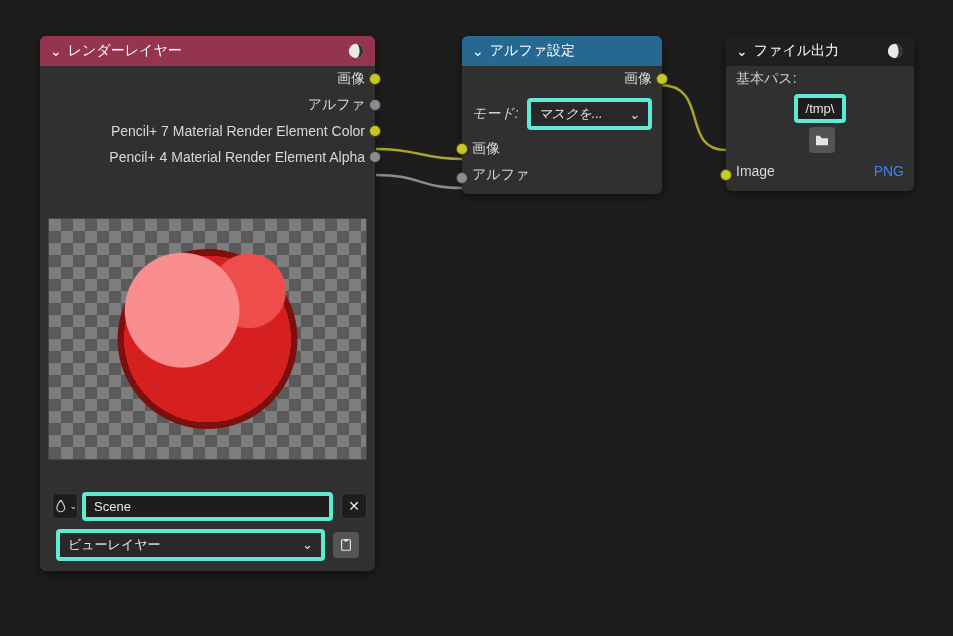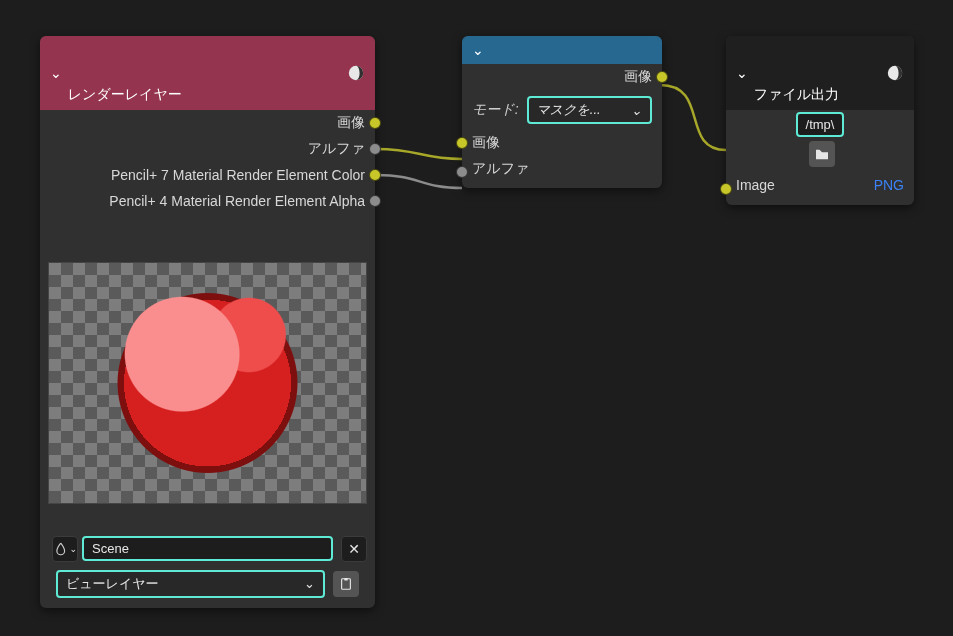--- a/index.html
+++ b/index.html
@@ -25,42 +25,42 @@
     display: flex; align-items: center;
     padding: 6px 10px;
     border-radius: 6px 6px 0 0;
     color: #fff;
     font-size: 14px;
   }
   .hdr-red   { background: #94344f; }
   .hdr-blue  { background: #26688f; }
   .hdr-dark  { background: #1f1f1f; }
   .chev { margin-right: 6px; display: inline-block; }
-  .hdr-title { flex: 1; margin-top: 44px; }
+  .hdr-title { flex: 1; }
   .hdr-icon { width:18px; height:18px; }
   .row {
     display: flex; align-items: center;
     padding: 4px 10px;
     position: relative;
     min-height: 26px;
   }
   .row.right { justify-content: flex-end; }
   .row.left  { justify-content: flex-start; }
   .socket {
     width: 12px; height: 12px; border-radius: 50%;
     position: absolute; top: 50%; transform: translateY(-50%);
     border: 1px solid rgba(0,0,0,0.6);
   }
   .socket.out { right: -6px; }
   .socket.in  { left:  -6px; }
   .sock-yellow { background: #c7c729; }
   .sock-grey   { background: #8c8c8c; }
   .field {
     background: #1d1d1d;
-    border: 2px solid #5eead4;
+    border: 4px solid #5eead4;
     border-radius: 4px;
     padding: 3px 8px;
     color: #e6e6e6;
     font-size: 13px;
     display: flex; align-items: center; gap: 24px;
   }
   .dropdown { justify-content: space-between; }
   .btn-icon {
     background:#545454; border-radius:4px; width:26px; height:26px;
     display:flex; align-items:center; justify-content:center; color:#e6e6e6;
@@ -150,20 +150,21 @@
           <rect x="3" y="2" width="10" height="12" rx="1" fill="none" stroke="#e6e6e6" stroke-width="1.3"></rect>
           <rect x="6" y="1" width="4" height="3" rx="1" fill="#e6e6e6"></rect>
         </svg>
     </div>
   </div>
 </div>
 
 <div class="node" style="left:462px; top:36px; width:200px;">
   <div class="node-header hdr-blue">
     <span class="chev">⌄</span>
+    <span class="hdr-title">アルファ設定</span>
   </div>
   <div class="row right">
     <span>画像</span>
     <span class="socket out sock-yellow"></span>
   </div>
   <div class="row mode-row" style="padding:6px 10px;font-style:italic;">
     <span class="label">モード:</span>
     <div class="field dropdown" style="flex:1; background:#282828;">
       <span>マスクを...</span>
       <span>⌄</span>
@@ -181,20 +182,23 @@
 
 <div class="node" style="left:726px; top:36px; width:188px;">
   <div class="node-header hdr-dark">
     <span class="chev">⌄</span>
     <span class="hdr-title">ファイル出力</span>
     <svg class="hdr-icon" viewBox="0 0 20 20">
         <circle cx="10" cy="10" r="8" fill="#e8e8e8"></circle>
         <path d="M10 2 A8 8 0 0 1 10 18 A4 8 0 0 0 10 2" fill="#303030"></path>
       </svg>
   </div>
+  <div class="row">
+    <span class="label">基本パス:</span>
+  </div>
   <div class="row" style="gap:4px; padding:2px 10px 6px;flex-direction:column;">
     <div class="field" style="flex:1;">
       <span>/tmp\</span>
     </div>
     <div class="btn-icon">
       <svg width="14" height="12" viewBox="0 0 16 14">
           <path d="M1 3 h5 l2 2 h7 v8 h-14 z M1 3 v-1 h4 l1 1" fill="#e6e6e6"></path>
         </svg>
     </div>
   </div>

